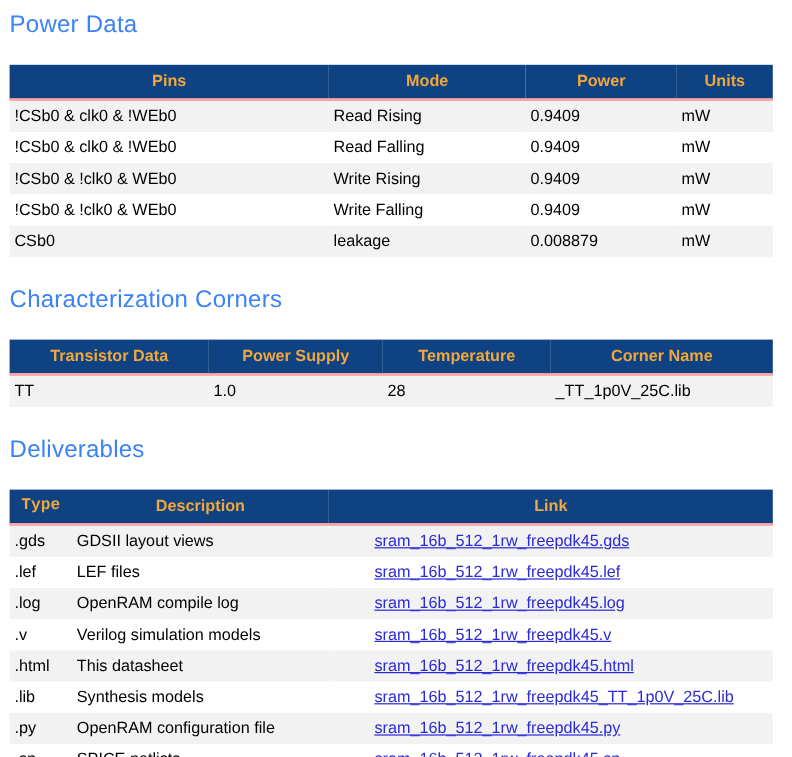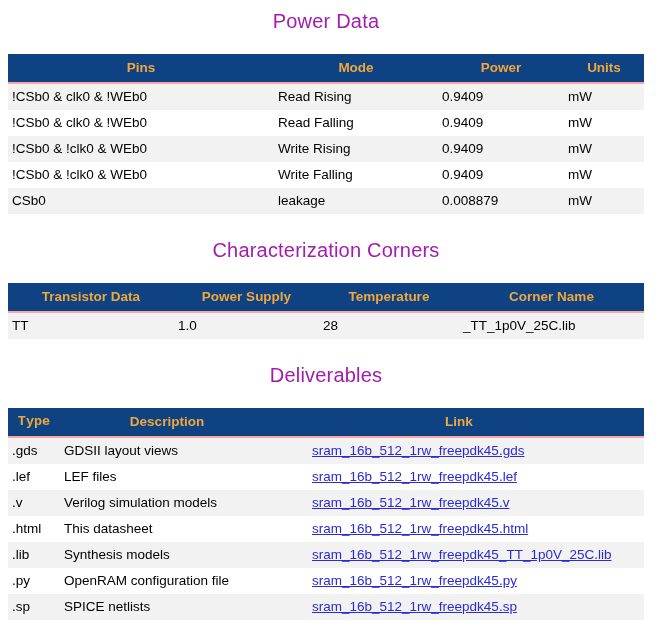--- a/index.html
+++ b/index.html
@@ -21,24 +21,23 @@
     color: var(--text-color);
   }
   .page {
     padding: 6px 16px 4px 8px;
     width: 660px;
   }
   h2.section-title {
     font-size: 20px;
     font-weight: normal;
     letter-spacing: 0.2px;
-    color: #a21caf;
+    color: #3b82f6;
     margin: 25px 0 21px 0;
     padding: 0;
-    text-align: center;
   }
   h2.section-title.first {
     margin-top: 4px;
   }
   table.data-table {
     border-collapse: collapse;
     table-layout: fixed;
     width: 636px;
     font-size: 13.5px;
   }
@@ -165,20 +164,25 @@
         <td>.gds</td>
         <td>GDSII layout views</td>
         <td><a href="#" class="file-link">sram_16b_512_1rw_freepdk45.gds</a></td>
       </tr>
       <tr>
         <td>.lef</td>
         <td>LEF files</td>
         <td><a href="#" class="file-link">sram_16b_512_1rw_freepdk45.lef</a></td>
       </tr>
       <tr>
+        <td>.log</td>
+        <td>OpenRAM compile log</td>
+        <td><a href="#" class="file-link">sram_16b_512_1rw_freepdk45.log</a></td>
+      </tr>
+      <tr>
         <td>.v</td>
         <td>Verilog simulation models</td>
         <td><a href="#" class="file-link">sram_16b_512_1rw_freepdk45.v</a></td>
       </tr>
       <tr>
         <td>.html</td>
         <td>This datasheet</td>
         <td><a href="#" class="file-link">sram_16b_512_1rw_freepdk45.html</a></td>
       </tr>
       <tr>

